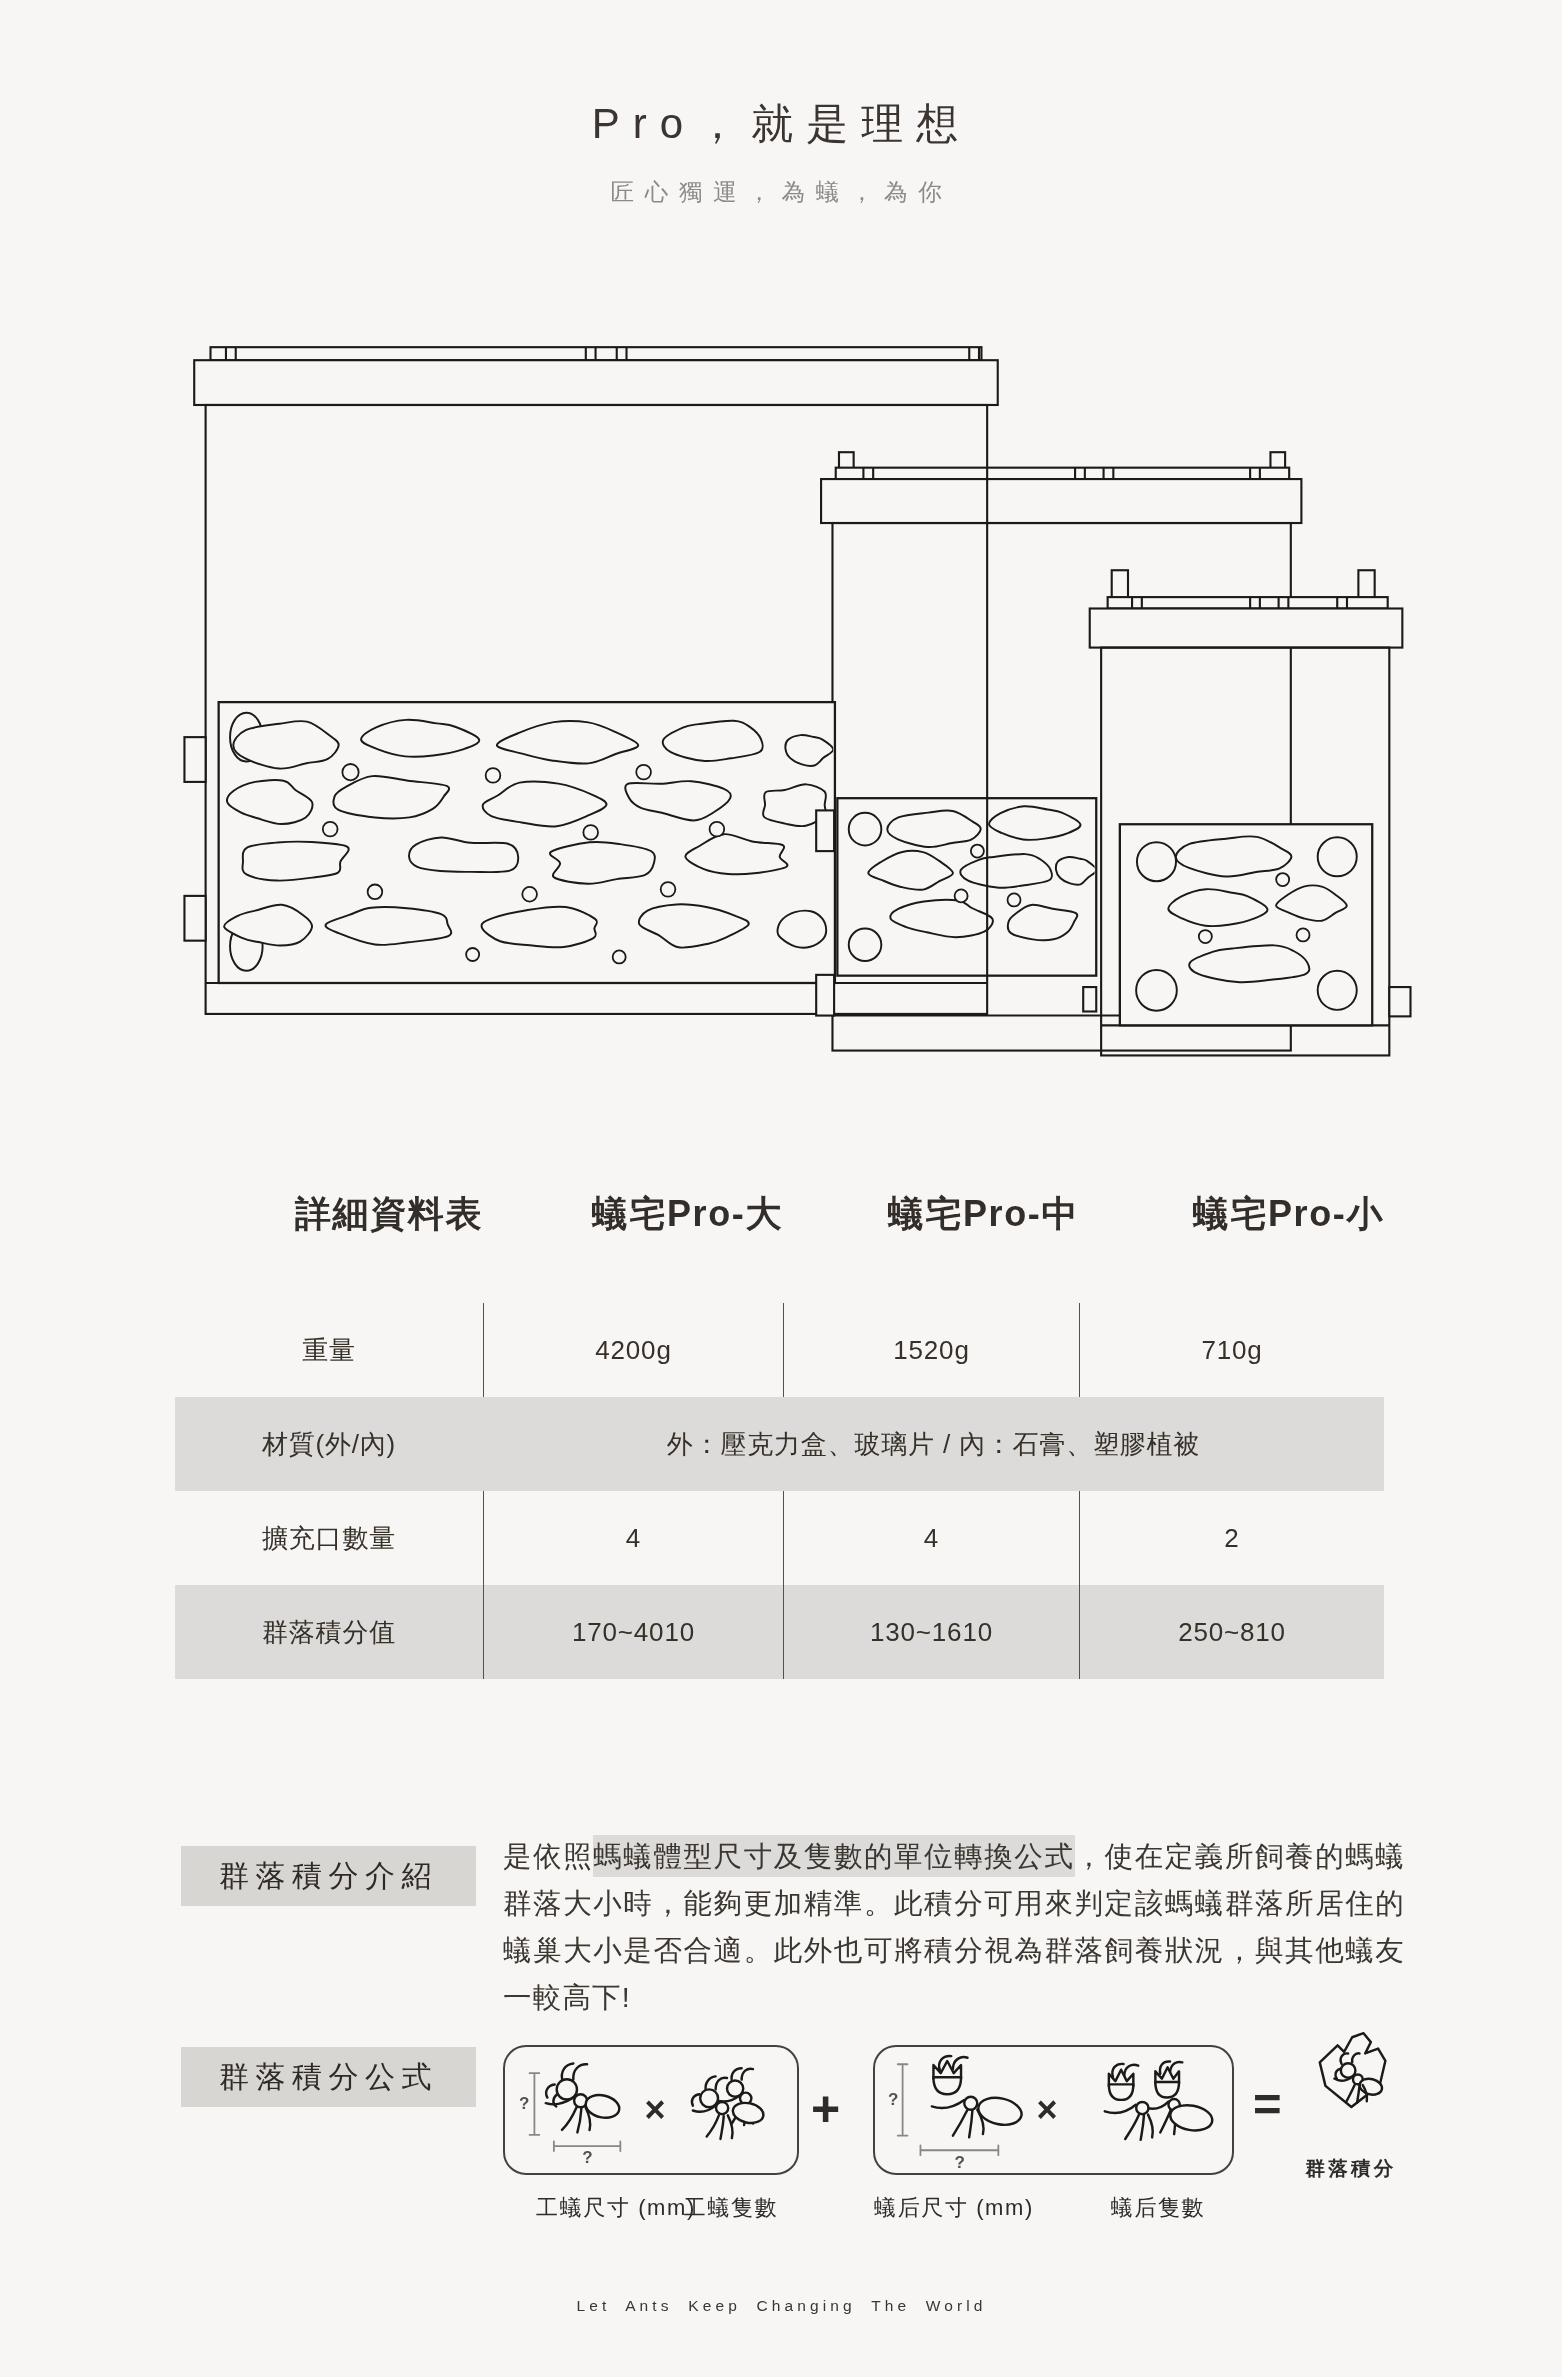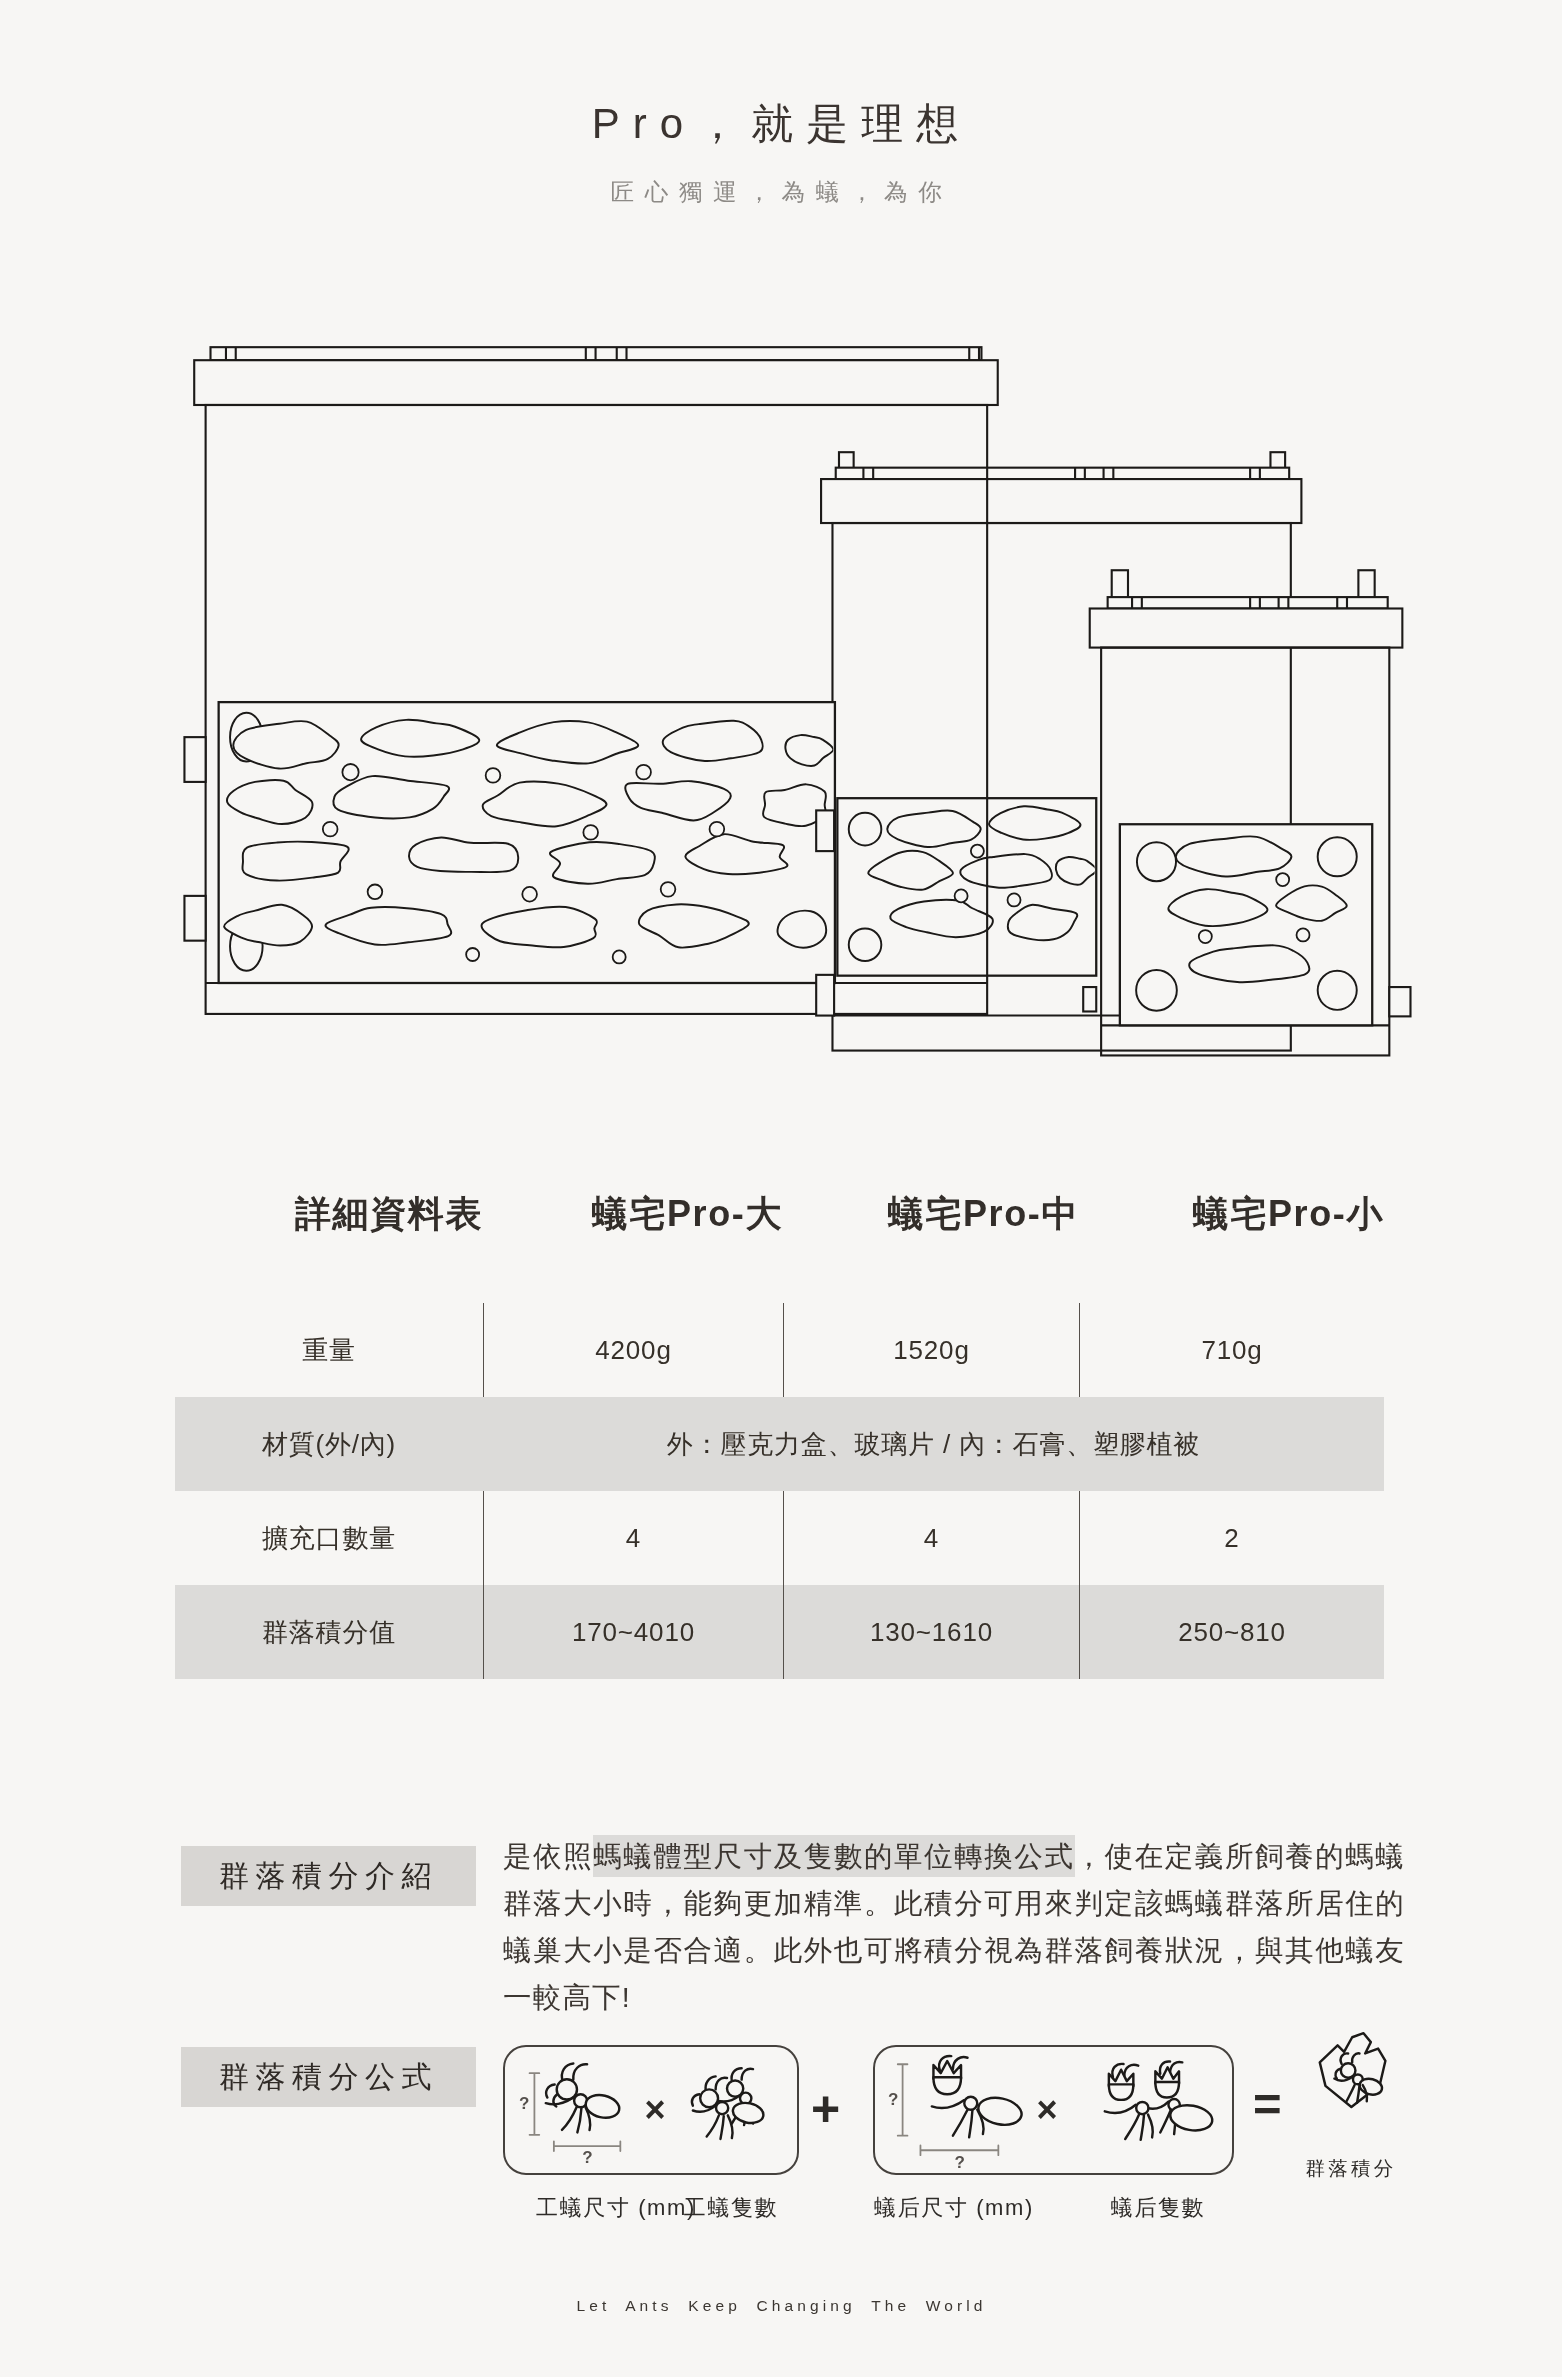--- a/index.html
+++ b/index.html
@@ -94,21 +94,21 @@
   .op-eq{left:1253px;top:2080px;font-size:49px;font-weight:800;}
   .fcaption{
     top:2193px;transform:translateX(-50%);
     font-size:22px;font-weight:500;letter-spacing:1.6px;color:#2e2b28;
     white-space:nowrap;
   }
   .cap1{left:616px;} .cap2{left:731px;} .cap3{left:954px;} .cap4{left:1158px;}
   .crest{left:1306px;top:2028px;}
   .crest-caption{
     left:1351px;top:2155px;transform:translateX(-50%);
-    font-size:19.5px;font-weight:400;letter-spacing:3.3px;color:#2e2b28;
+    font-size:19.5px;font-weight:700;letter-spacing:3.3px;color:#2e2b28;
     white-space:nowrap;
   }
 
   
   .footer{
     left:0;top:2297px;width:1563px;text-align:center;
     font-size:15.5px;font-weight:500;letter-spacing:4.1px;word-spacing:7.3px;
     color:#3b3631;
   }
 

